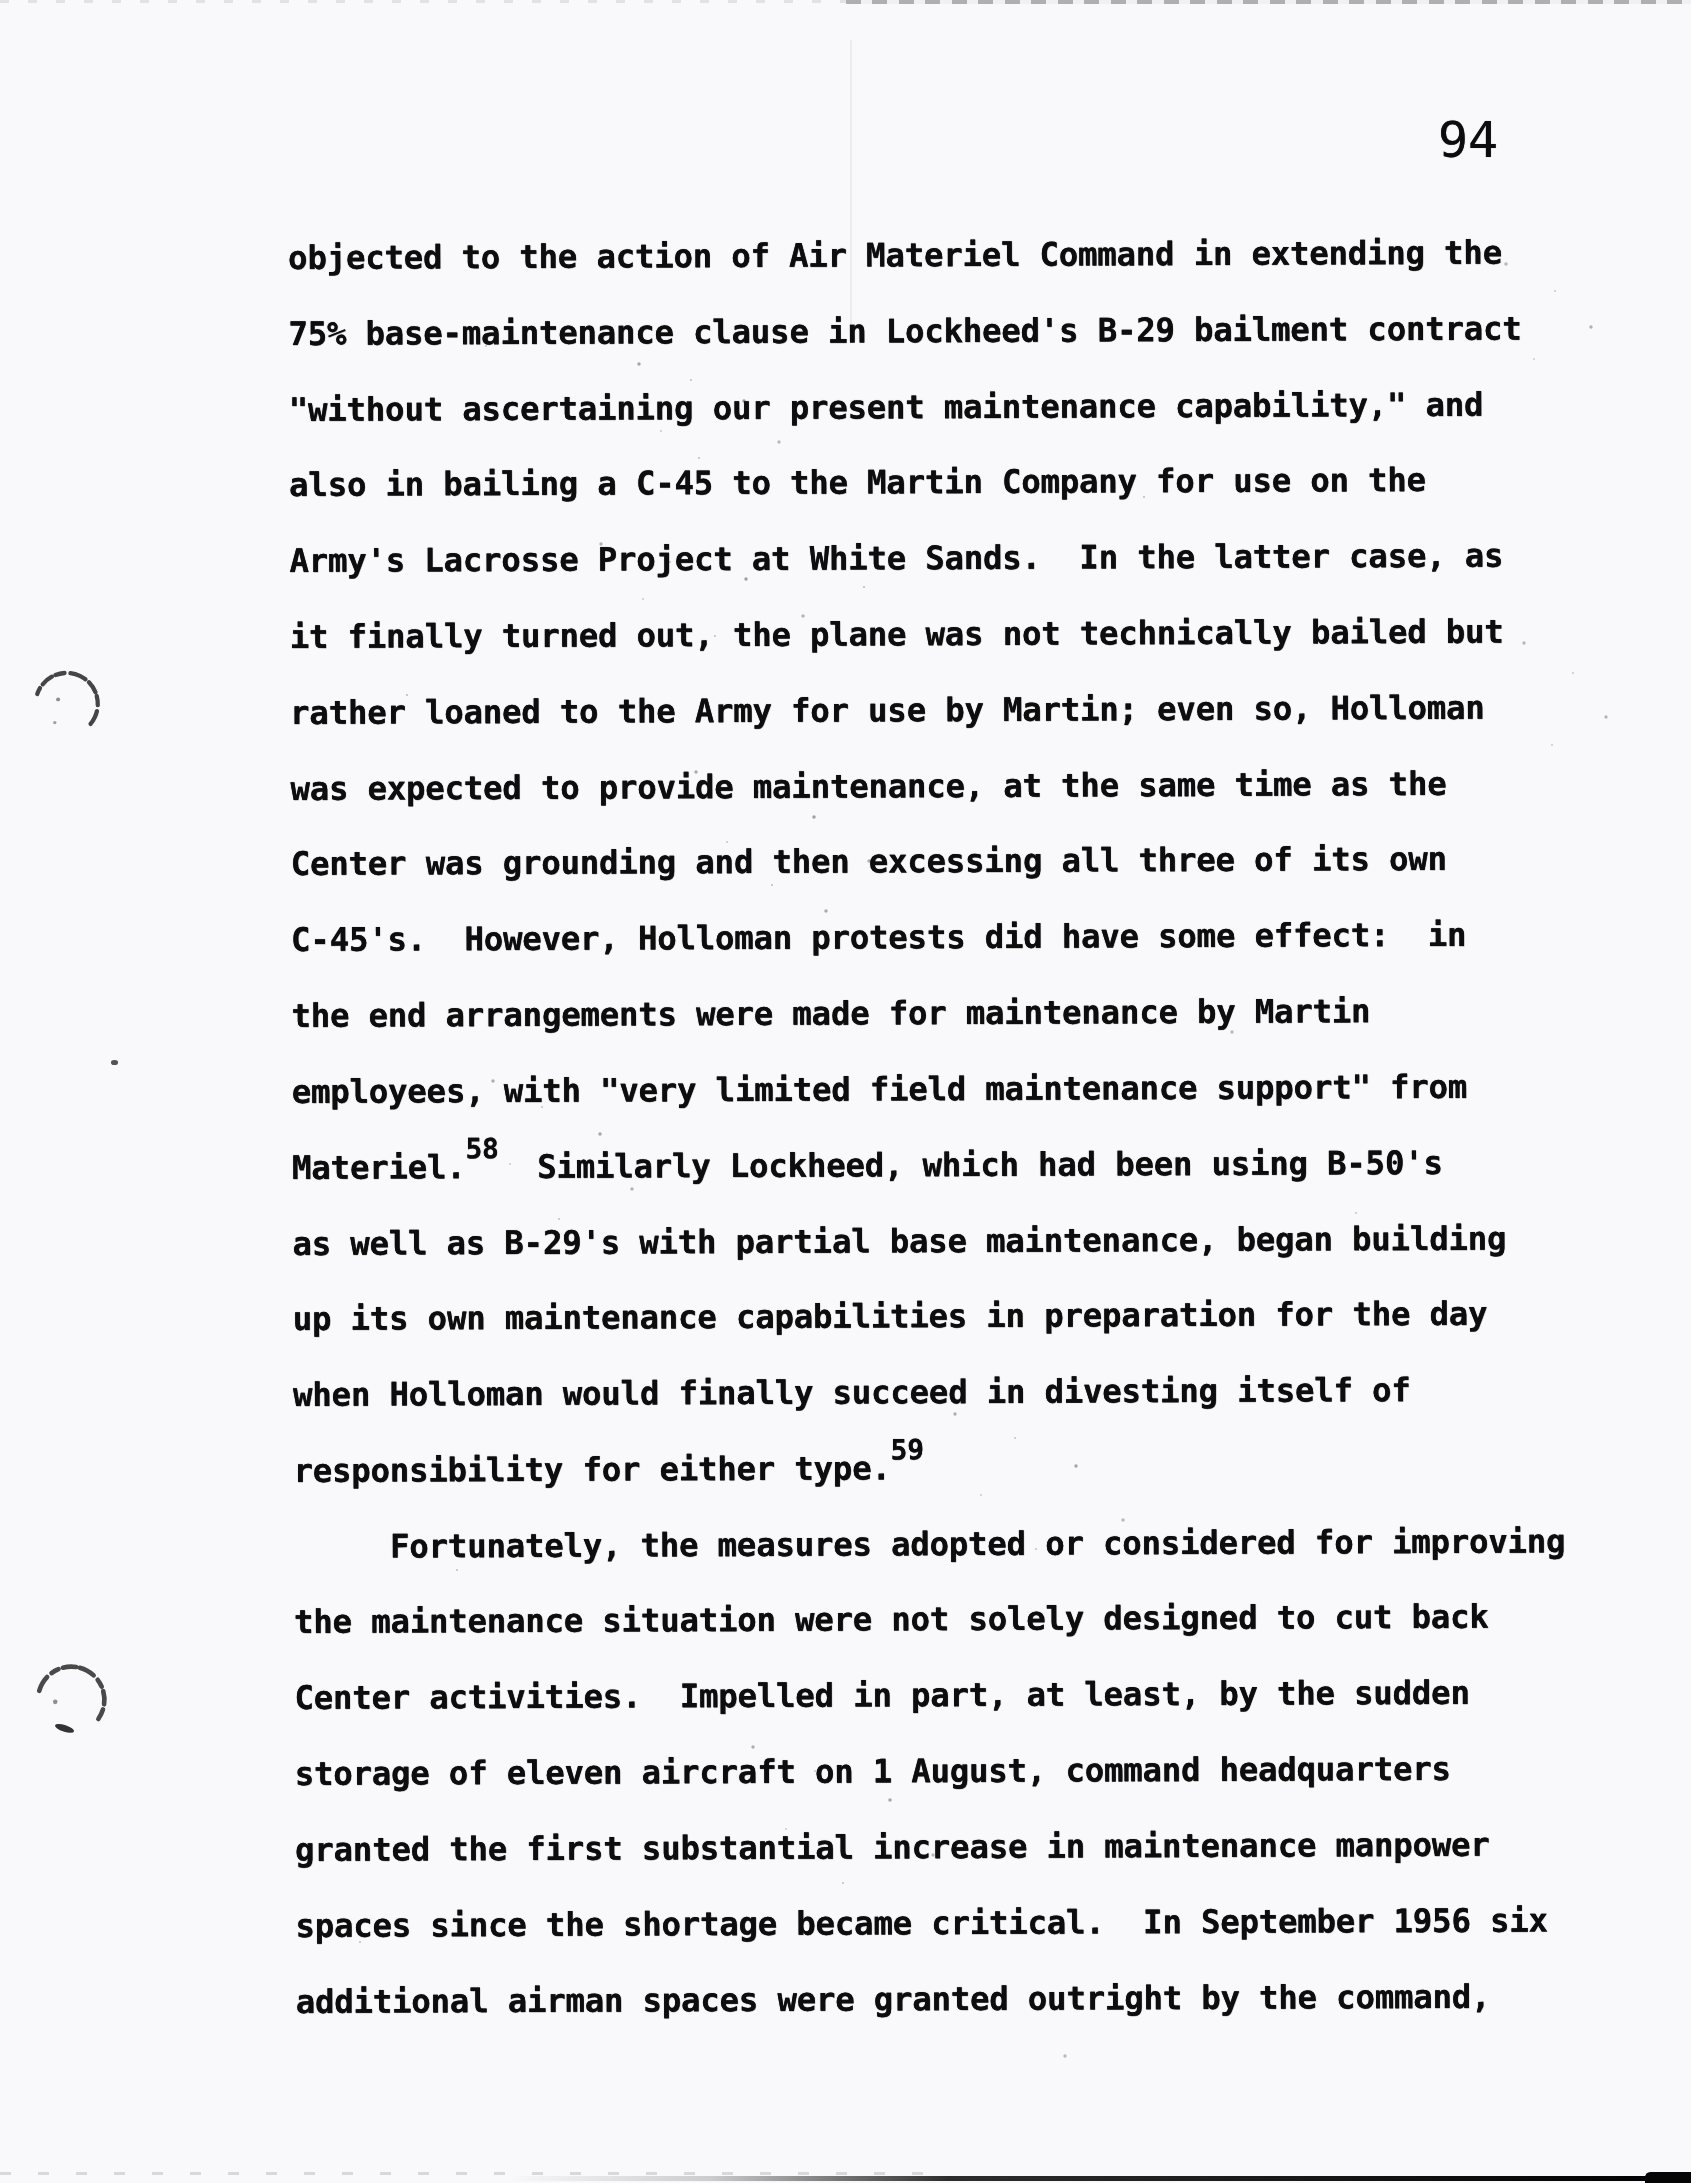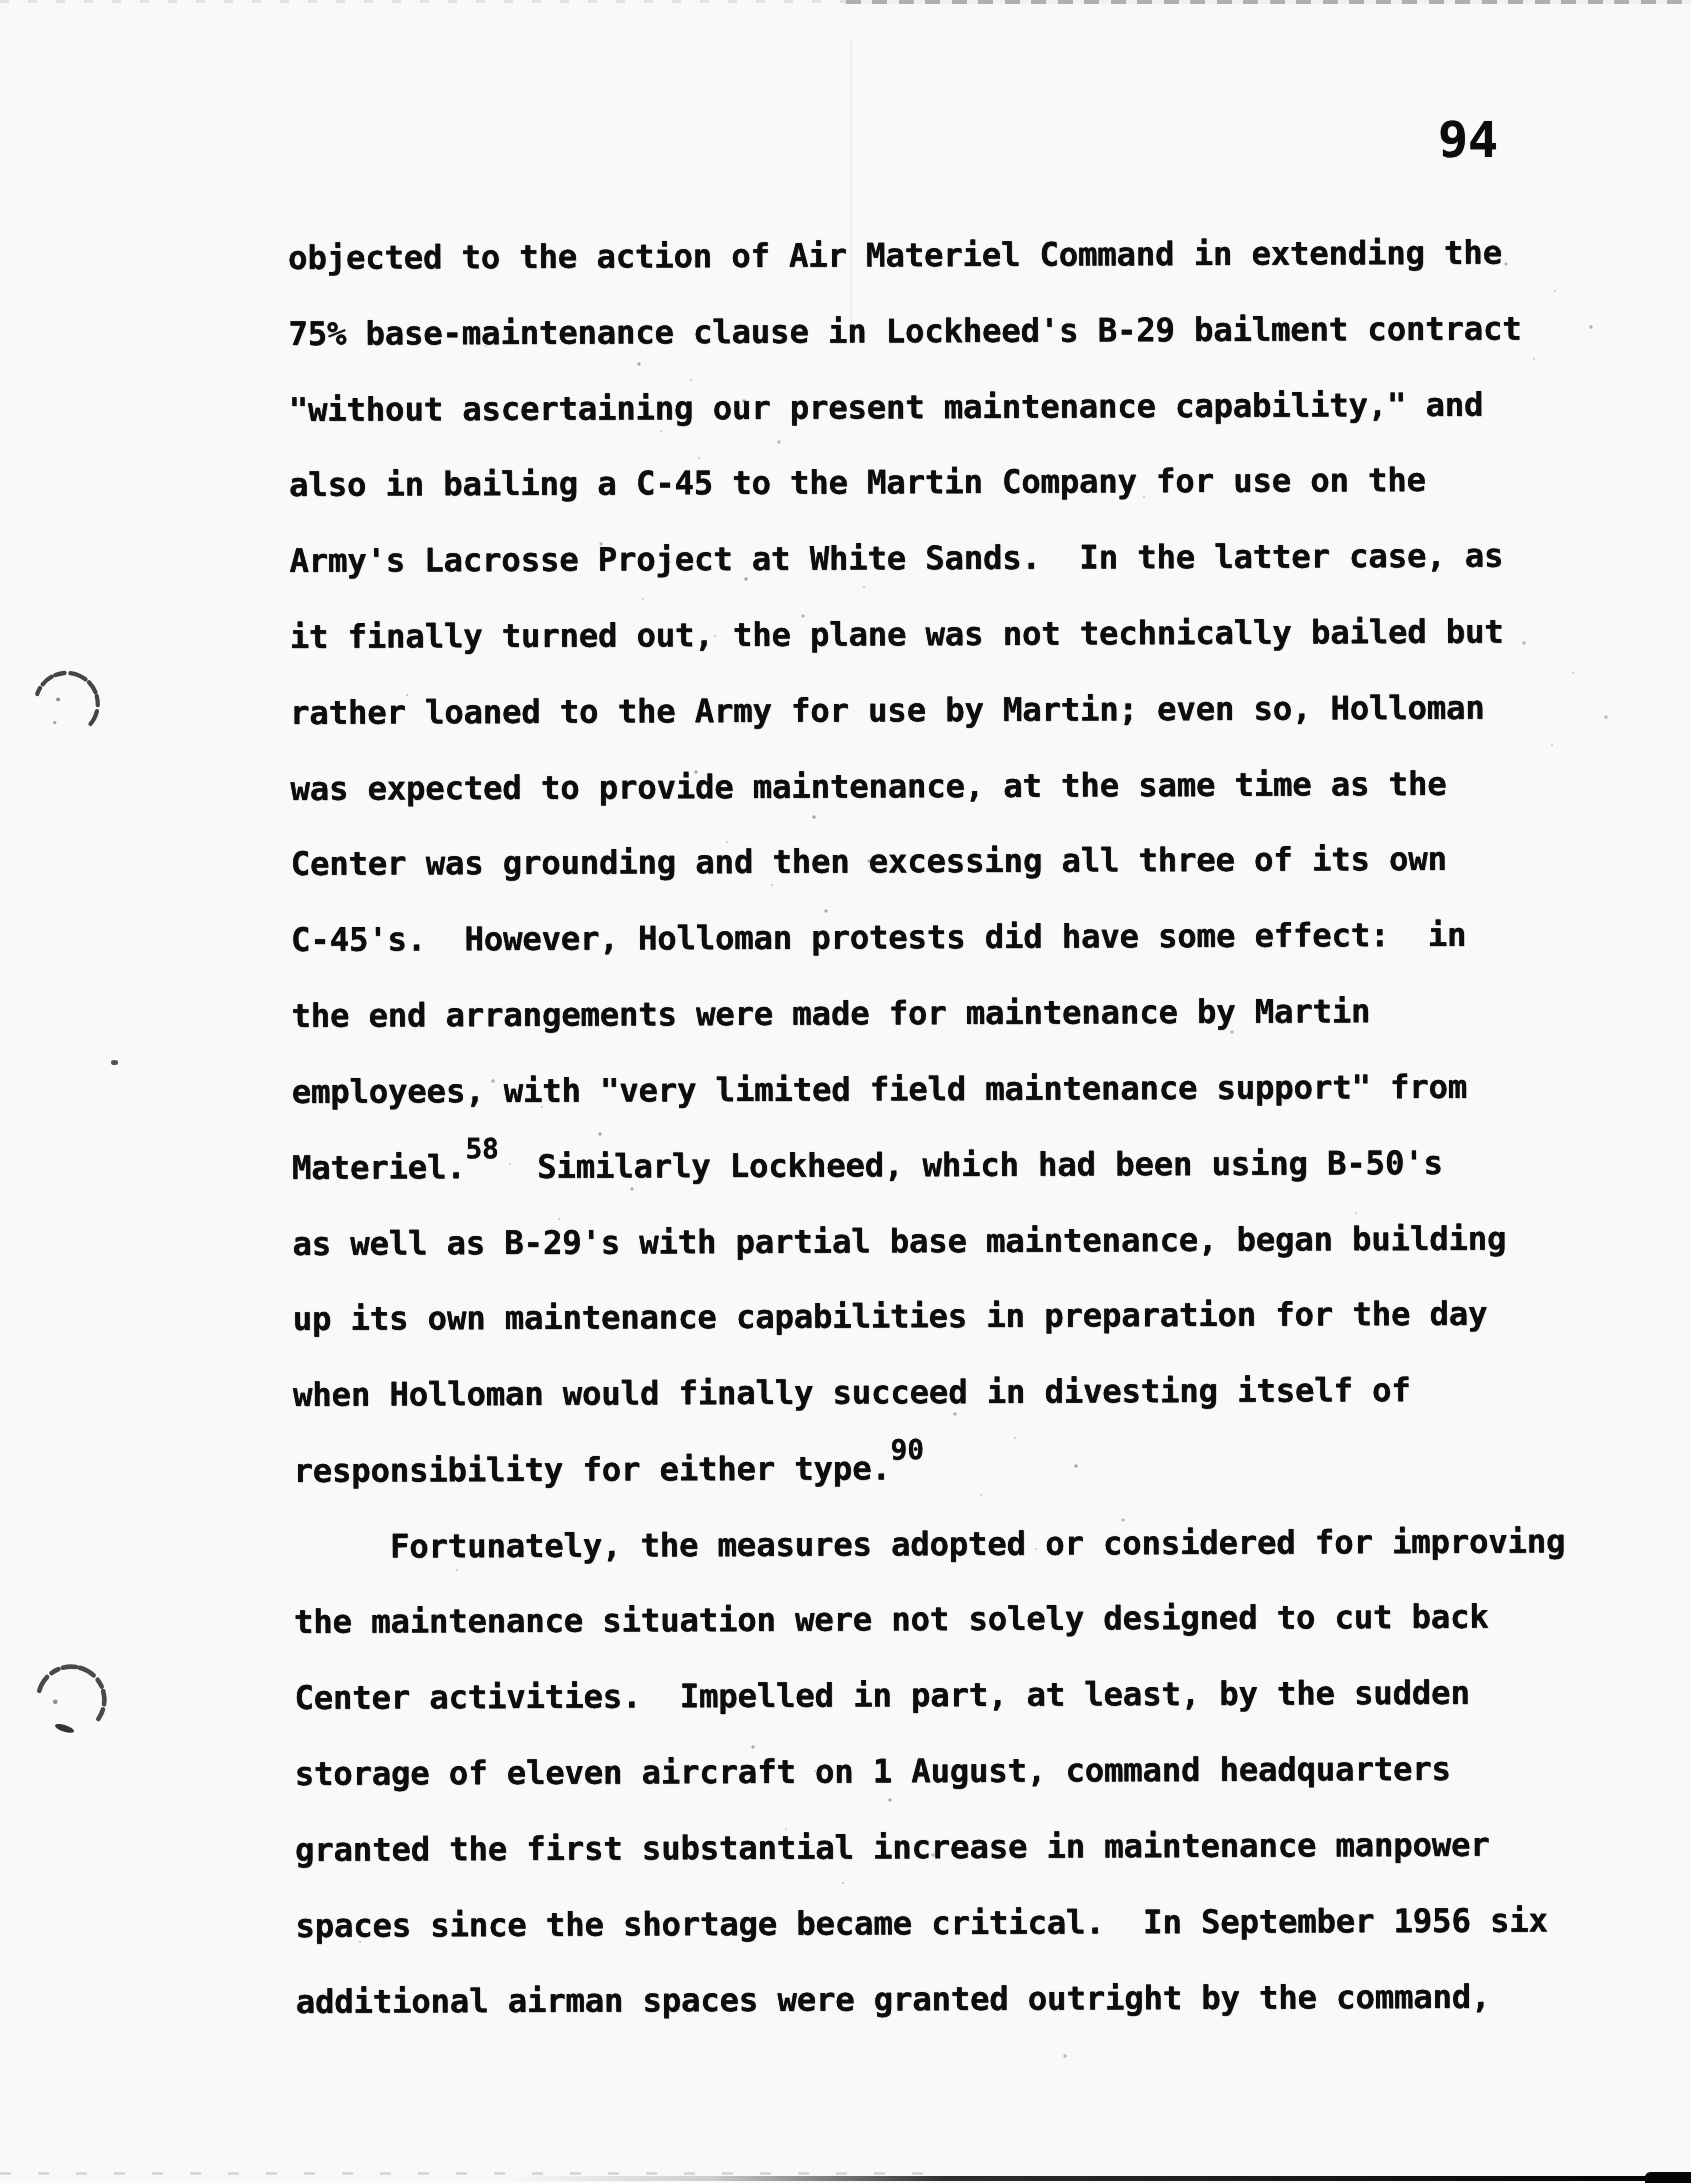--- a/index.html
+++ b/index.html
@@ -35,21 +35,21 @@
   .line .sup{
     font-size:28px;
     position:relative;
     top:-20px;
   }
   
   .page-number{
     position:absolute;
     left:1438px;
     top:111px;
-    font-weight:700;
+    font-weight:400;
     font-size:50px;
     color:#0c0c0c;
     text-shadow:0 0 0.7px rgba(0,0,0,.8);
     font-family:"DejaVu Sans Mono", monospace;
   }
   
   .edge-top-left{
     position:absolute;top:0;left:0;width:50%;height:3.3px;
     background:repeating-linear-gradient(90deg, rgba(20,20,20,.55) 0 9.3px, rgba(20,20,20,0) 9.3px 28px);
     opacity:.18;
@@ -156,21 +156,21 @@
       <div class="line" style="top: 455px;"><span>rather loaned to the Army for use by Martin; even so, Holloman</span></div>
       <div class="line" style="top: 531px;"><span>was expected to provide maintenance, at the same time as the</span></div>
       <div class="line" style="top: 606px;"><span>Center was grounding and then excessing all three of its own</span></div>
       <div class="line" style="top: 682px;"><span>C-45's.  However, Holloman protests did have some effect:  in</span></div>
       <div class="line" style="top: 758px;"><span>the end arrangements were made for maintenance by Martin</span></div>
       <div class="line" style="top: 834px;"><span>employees, with "very limited field maintenance support" from</span></div>
       <div class="line" style="top: 910px;"><span>Materiel.</span><span class="sup">58</span><span>  Similarly Lockheed, which had been using B-50's</span></div>
       <div class="line" style="top: 986px;"><span>as well as B-29's with partial base maintenance, began building</span></div>
       <div class="line" style="top: 1061px;"><span>up its own maintenance capabilities in preparation for the day</span></div>
       <div class="line" style="top: 1137px;"><span>when Holloman would finally succeed in divesting itself of</span></div>
-      <div class="line" style="top: 1213px;"><span>responsibility for either type.</span><span class="sup">90</span></div>
+      <div class="line" style="top: 1213px;"><span>responsibility for either type.</span><span class="sup">59</span></div>
       <div class="line" style="top: 1289px;"><span>     Fortunately, the measures adopted or considered for improving</span></div>
       <div class="line" style="top: 1364px;"><span>the maintenance situation were not solely designed to cut back</span></div>
       <div class="line" style="top: 1440px;"><span>Center activities.  Impelled in part, at least, by the sudden</span></div>
       <div class="line" style="top: 1516px;"><span>storage of eleven aircraft on 1 August, command headquarters</span></div>
       <div class="line" style="top: 1592px;"><span>granted the first substantial increase in maintenance manpower</span></div>
       <div class="line" style="top: 1668px;"><span>spaces since the shortage became critical.  In September 1956 six</span></div>
       <div class="line" style="top: 1744px;"><span>additional airman spaces were granted outright by the command,</span></div>
     </div>
 
   <div class="edge-bottom-dashes"></div>

